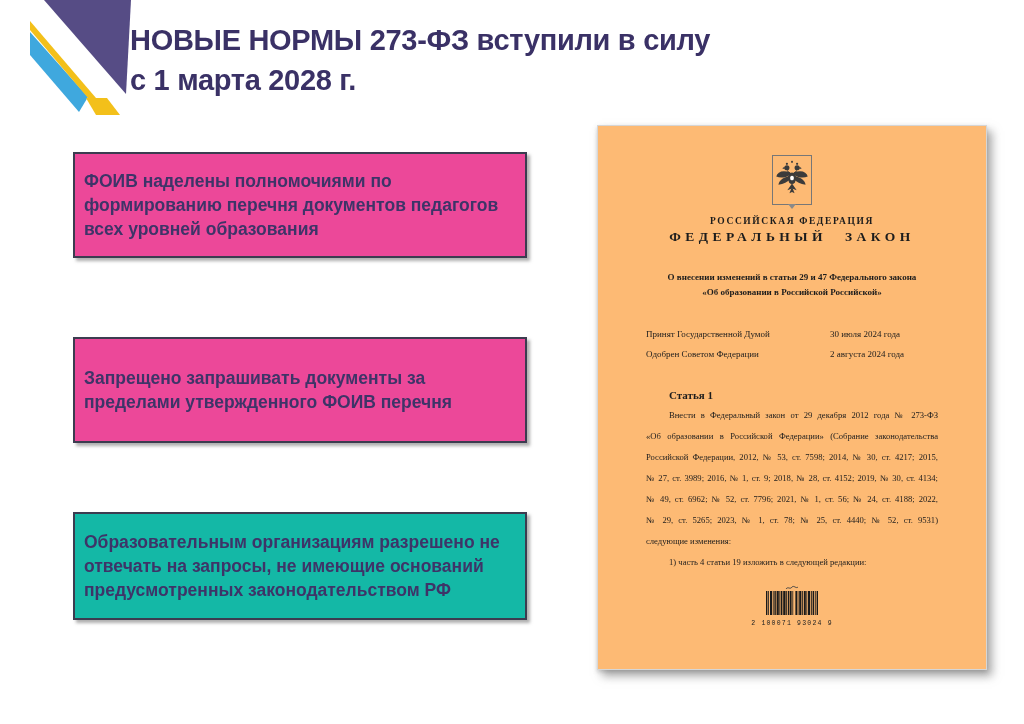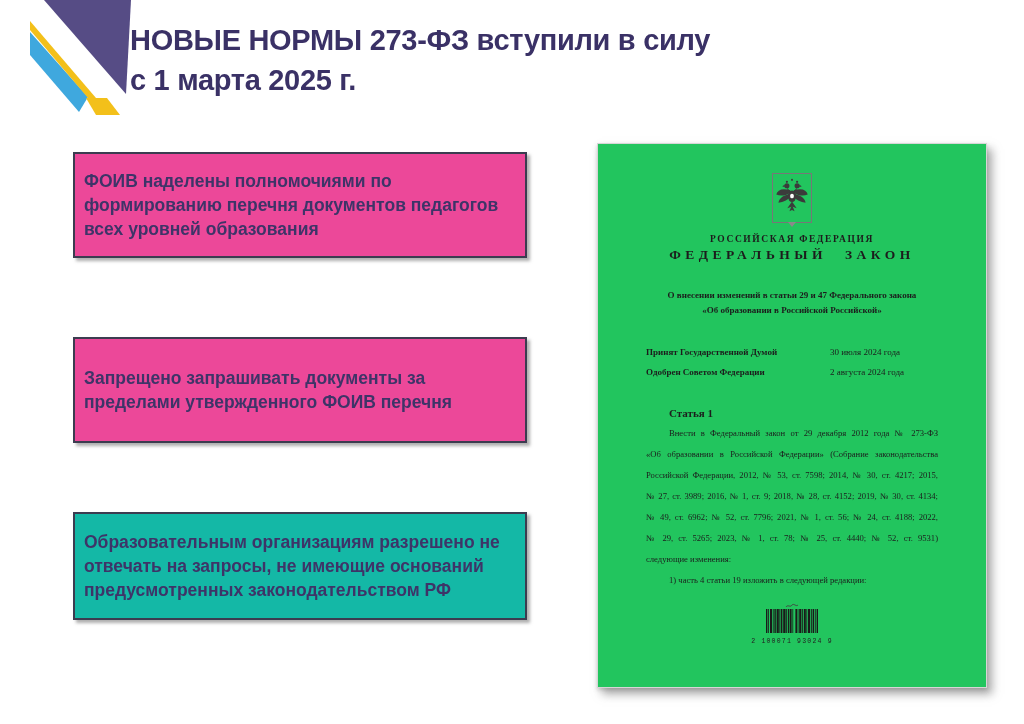--- a/index.html
+++ b/index.html
@@ -20,22 +20,22 @@
     border: 2px solid #3c3c50; box-shadow: 3px 3px 3px rgba(110,110,110,0.55);
     display: flex; align-items: center; padding: 6px 10px 6px 9px;
     color: #3e3468; font-weight: bold; font-size: 17.5px; line-height: 24px; }
   .box-lavender { background: #ec4899; }
   .box-peach { background: #14b8a6; height: 108px; }
   #box1 { top: 152px; }
   #box2 { top: 337px; justify-content: center; }
   #box3 { top: 512px; }
 
   
-  .page { position: absolute; left: 567px; top: 143px; width: 390px; height: 545px;
-    background: #22c55e; border: 1px solid #d6d6d6;
+  .page { position: absolute; left: 567px; top: 125px; width: 390px; height: 545px;
+    background: #fdba74; border: 1px solid #d6d6d6;
     box-shadow: 5px 6px 9px rgba(110,110,110,0.6), 0 2px 4px rgba(150,150,150,0.4);
     font-family: "Liberation Serif", serif; color: #1c1c1c; }
   .page-inner { padding: 0 48px; }
 
   .emblem { width: 40px; height: 50px; border: 1px solid #777;
     margin: 29px auto 0 auto; position: relative;
     display: flex; align-items: center; justify-content: center; }
   .emblem::after { content: ""; position: absolute; left: 50%; bottom: -5px;
     transform: translateX(-50%); width: 0; height: 0;
     border-left: 4px solid transparent; border-right: 4px solid transparent;
@@ -44,21 +44,21 @@
   .country { text-align: center; margin-top: 11px; font-weight: bold;
     font-size: 9.5px; letter-spacing: 1.6px; }
   .lawtype { text-align: center; margin-top: 3px; font-weight: bold;
     font-size: 13.5px; letter-spacing: 4.5px; word-spacing: 10px; }
 
   .subject { text-align: center; margin-top: 25px; font-weight: bold;
     font-size: 9px; line-height: 15px; }
 
   .dates { margin-top: 24px; font-size: 9px; }
   .date-row { display: flex; line-height: 20px; }
-  .date-row .lbl { flex: 1; font-weight: bold; }
+  .date-row .lbl { flex: 1; }
   .date-row .val { width: 108px; }
 
   .article-heading { margin-top: 25px; font-weight: bold; font-size: 11px;
     padding-left: 23px; }
   .body-text { margin-top: 4px; font-size: 8.6px; }
   .bl { line-height: 21px; white-space: nowrap; }
   .bl.j { text-align: justify; text-align-last: justify; white-space: normal; }
   .bl.indent { padding-left: 23px; }
 
   .barcode-wrap { margin-top: 12px; text-align: center; }
@@ -73,21 +73,21 @@
 
   <svg class="corner" viewBox="0 0 135 140" aria-hidden="true">
     <polygon points="0,32 0,55 49,112 58,97" fill="#3fa8de"></polygon>
     <polygon points="0,21 0,30 70,112 78,112" fill="#f3c01a"></polygon>
     <polygon points="56,98 77,98 90,115 66,115" fill="#f3c01a"></polygon>
     <polygon points="14,0 101,0 96,94" fill="#564c85"></polygon>
   </svg>
 
   <div class="title">
     <div>НОВЫЕ НОРМЫ 273-ФЗ вступили в силу</div>
-    <div>с 1 марта 2025 г.</div>
+    <div>с 1 марта 2028 г.</div>
   </div>
 
   <div id="box1" class="info-box box-lavender">
     <span>ФОИВ наделены полномочиями по формированию перечня документов педагогов всех уровней образования</span>
   </div>
   <div id="box2" class="info-box box-lavender">
     <span>Запрещено запрашивать документы за пределами утвержденного ФОИВ перечня</span>
   </div>
   <div id="box3" class="info-box box-peach">
     <span>Образовательным организациям разрешено не отвечать на запросы, не имеющие оснований предусмотренных законодательством РФ</span>

